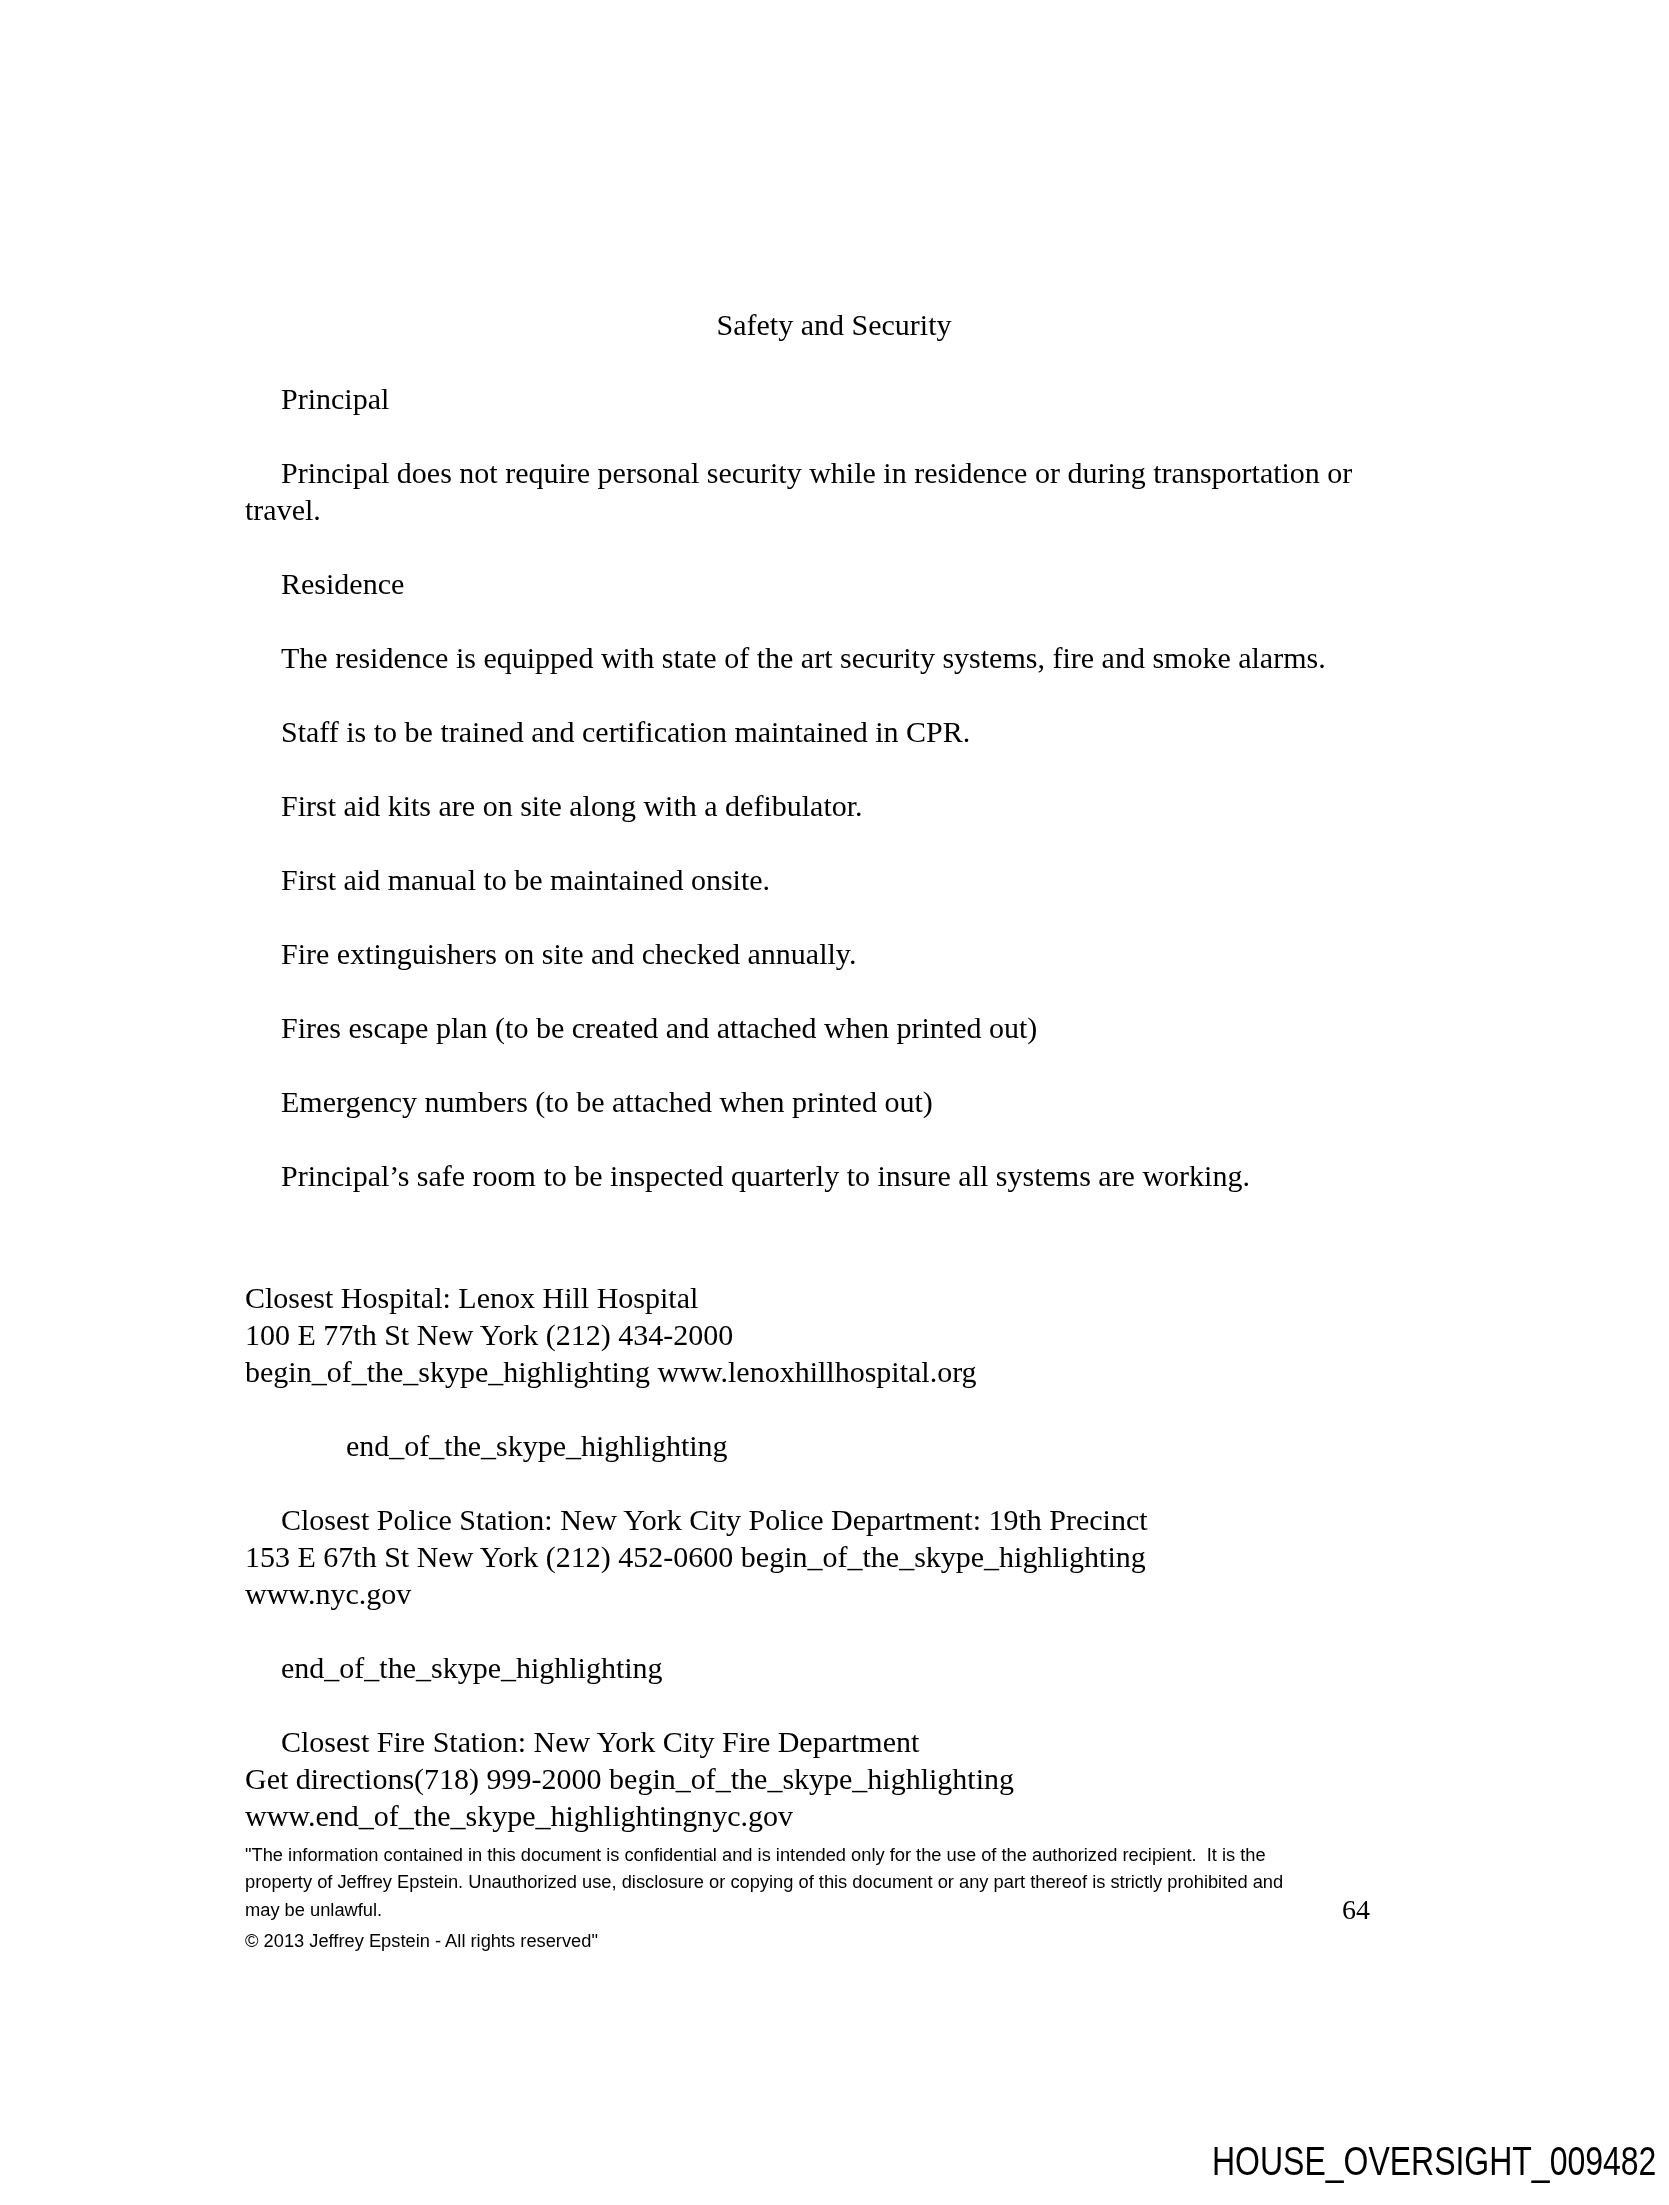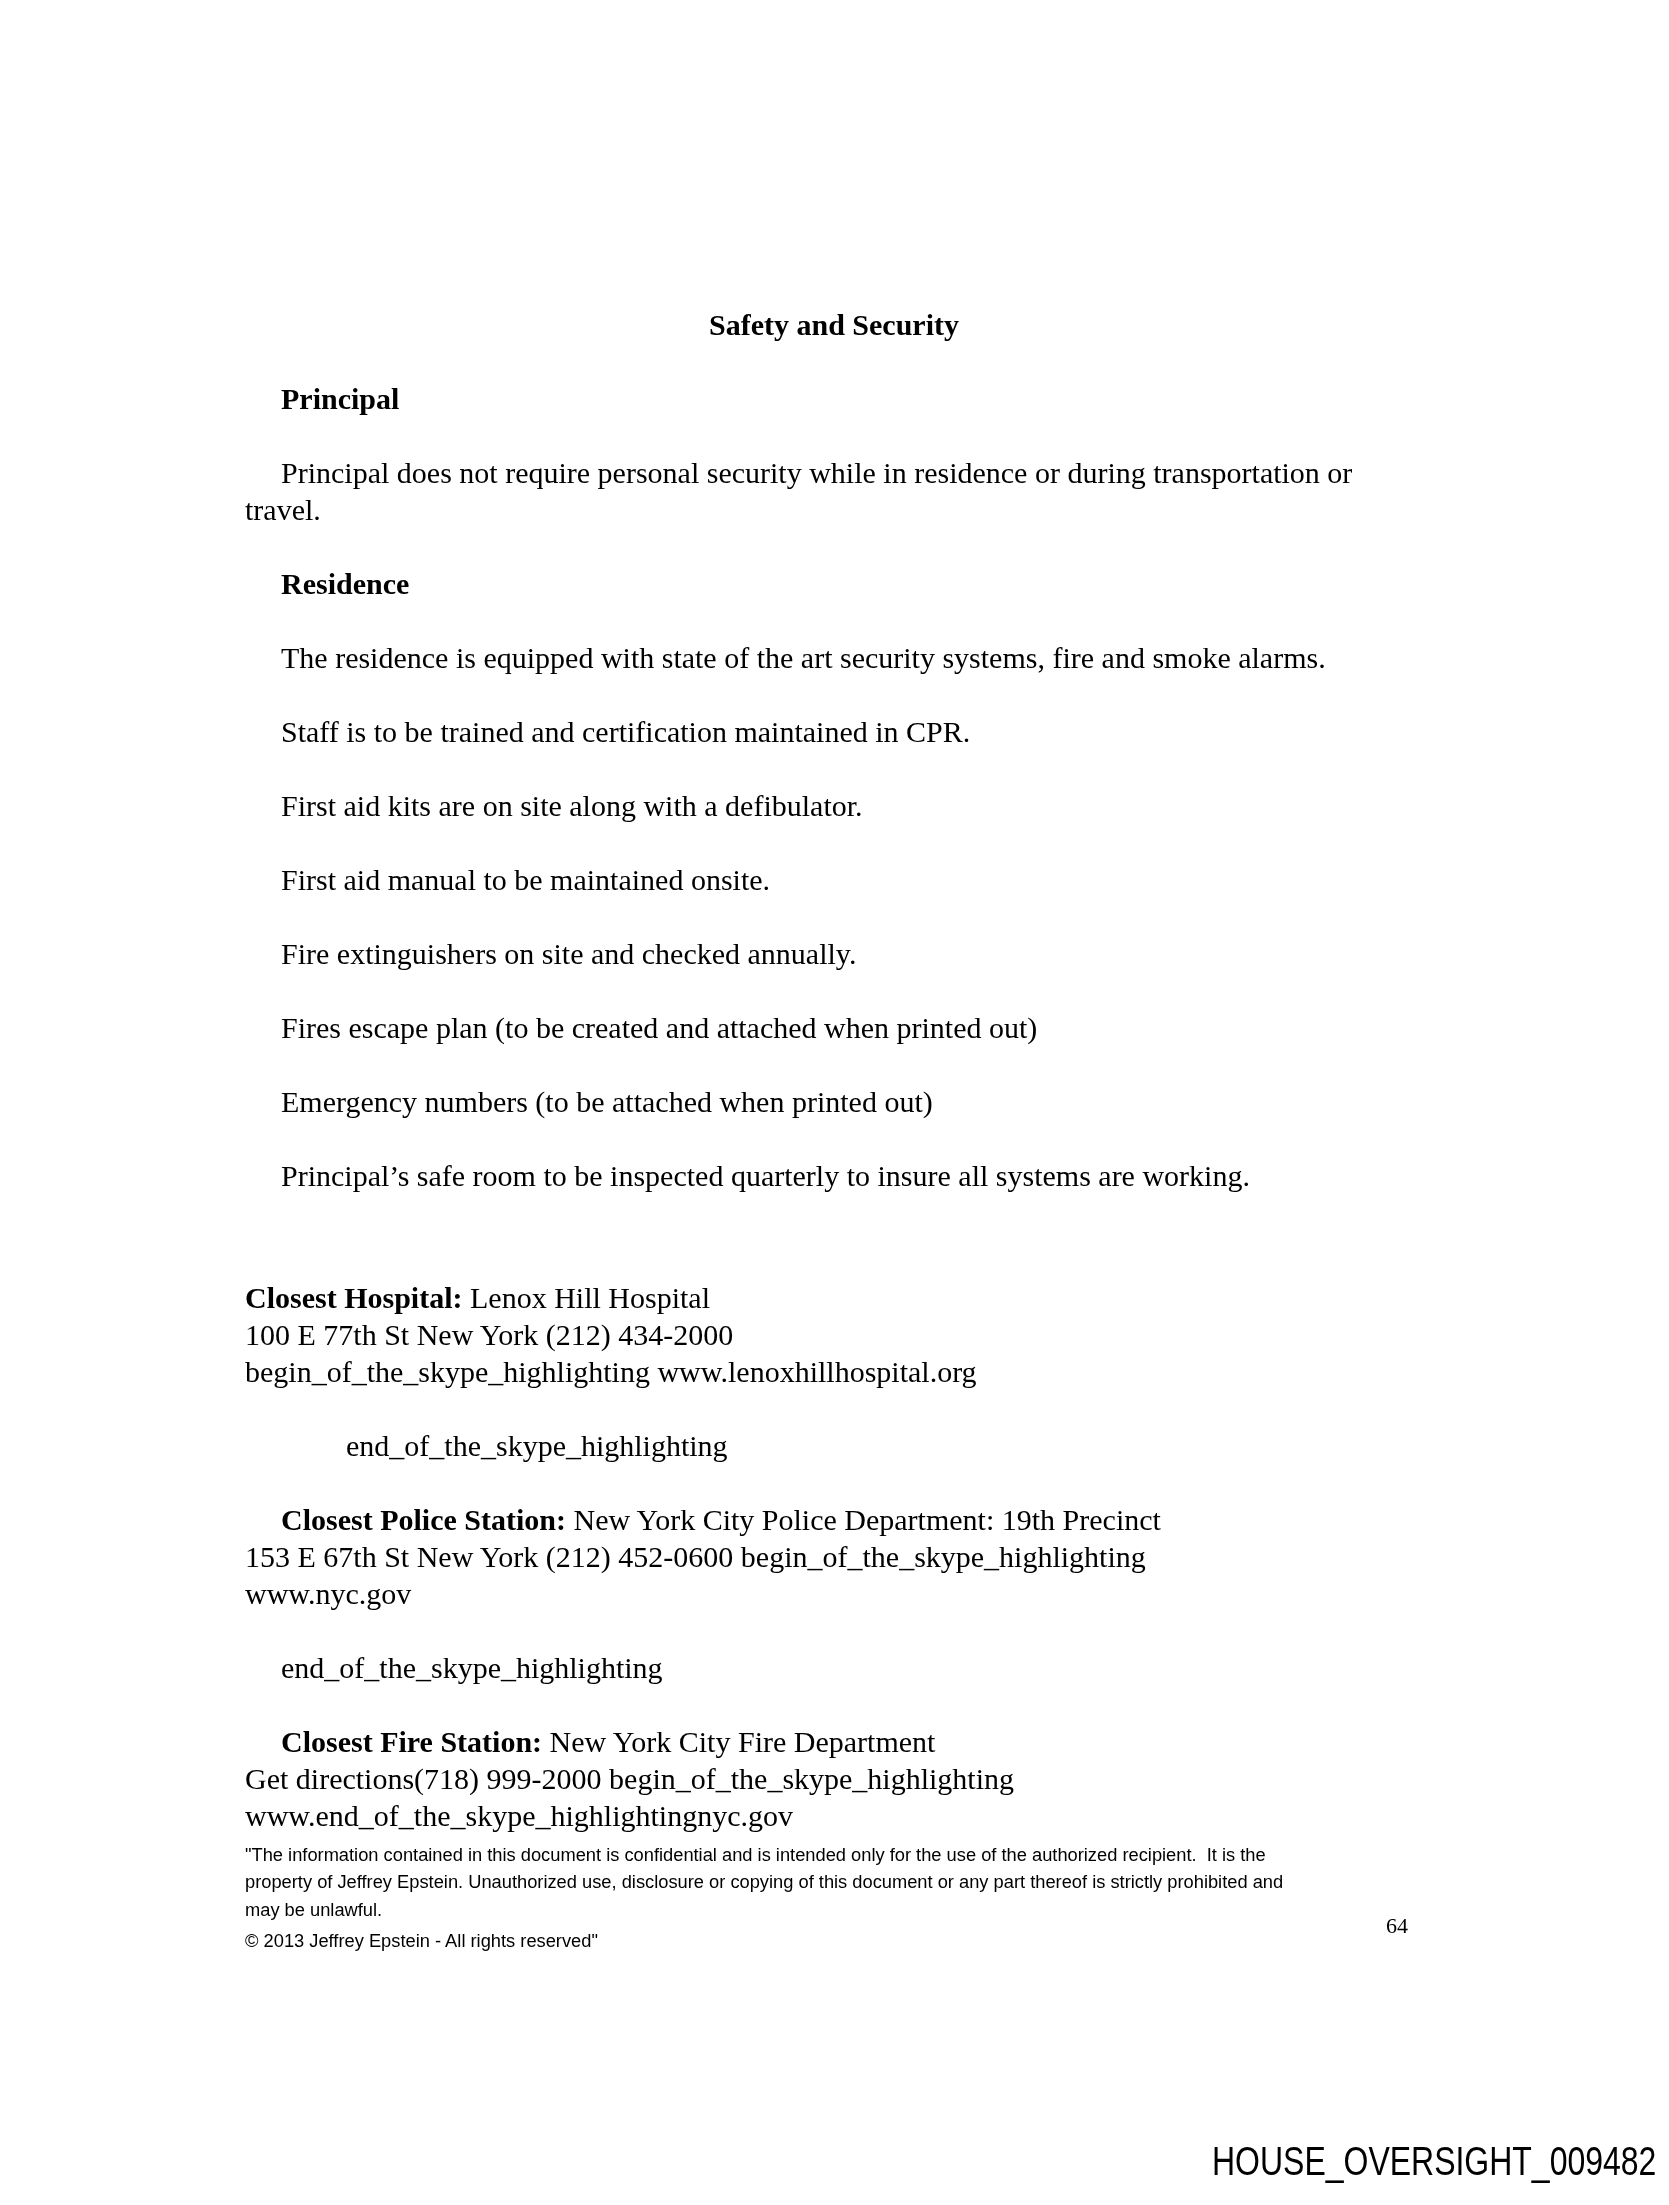--- a/index.html
+++ b/index.html
@@ -14,42 +14,41 @@
   .content {
     position: absolute;
     left: 245px; top: 306px;
     width: 1178px;
   }
   .line {
     font-size: 30px;
     line-height: 37px;
     white-space: pre;
   }
-  .bold { font-weight: bold; }
+  .bold { font-weight: normal; }
   .title { text-align: center; }
   .gap1 { margin-top: 37px; margin-left: 36px; }   
   .gaph { margin-top: 85px; }  
   .indent1 { padding-left: 65px; }
   .footer {
     margin-top: 6.5px;
     font-family: "Liberation Sans", sans-serif;
   }
   .fline {
     font-size: 18.3px;
     line-height: 27.5px;
     white-space: pre;
   }
   .gapc { margin-top: 4px; }
   .page-number {
     position: absolute;
-    left: 1386px; top: 1891px;
+    left: 1342px; top: 1891px;
     font-family: "Liberation Serif", serif;
-    font-size: 22px;
+    font-size: 28px;
     line-height: 37px;
-    margin-top: 16px;
   }
   .bates {
     position: absolute;
     left: 1212px; top: 2140px;
     font-family: "Liberation Sans", sans-serif;
     font-size: 41px;
     line-height: 43px;
     transform: scaleX(0.78);
     transform-origin: left center;
     white-space: pre;

